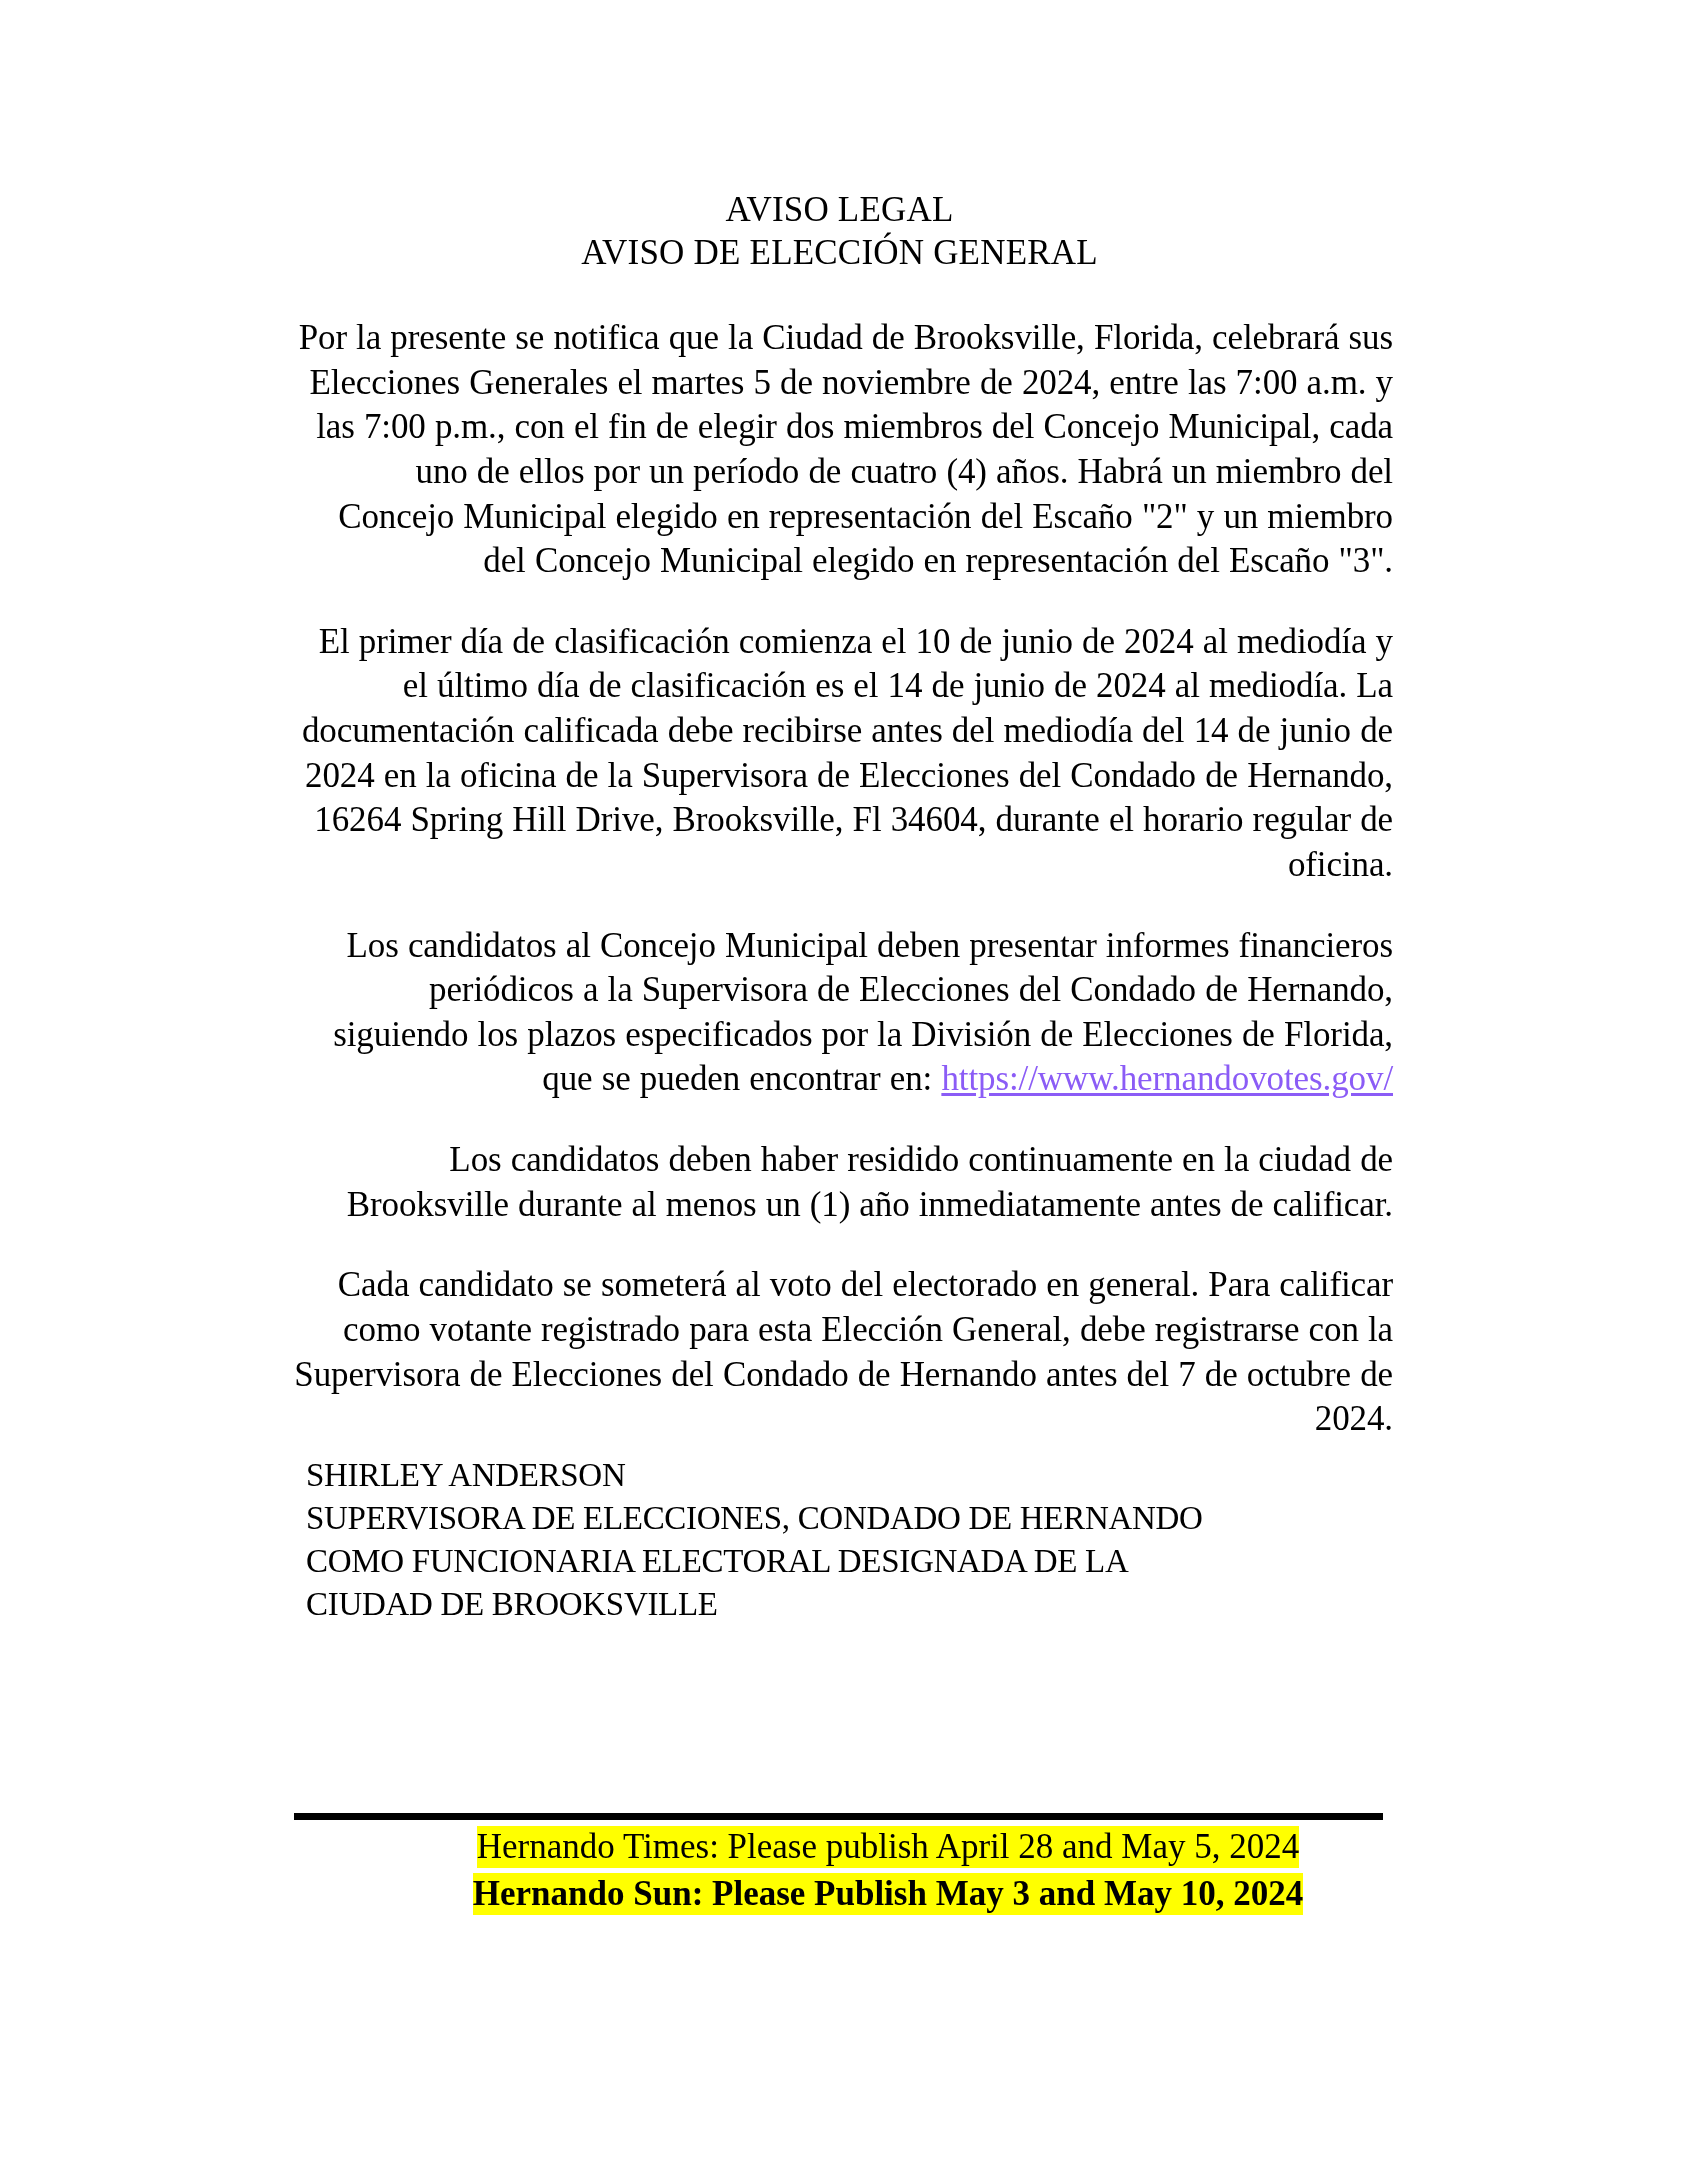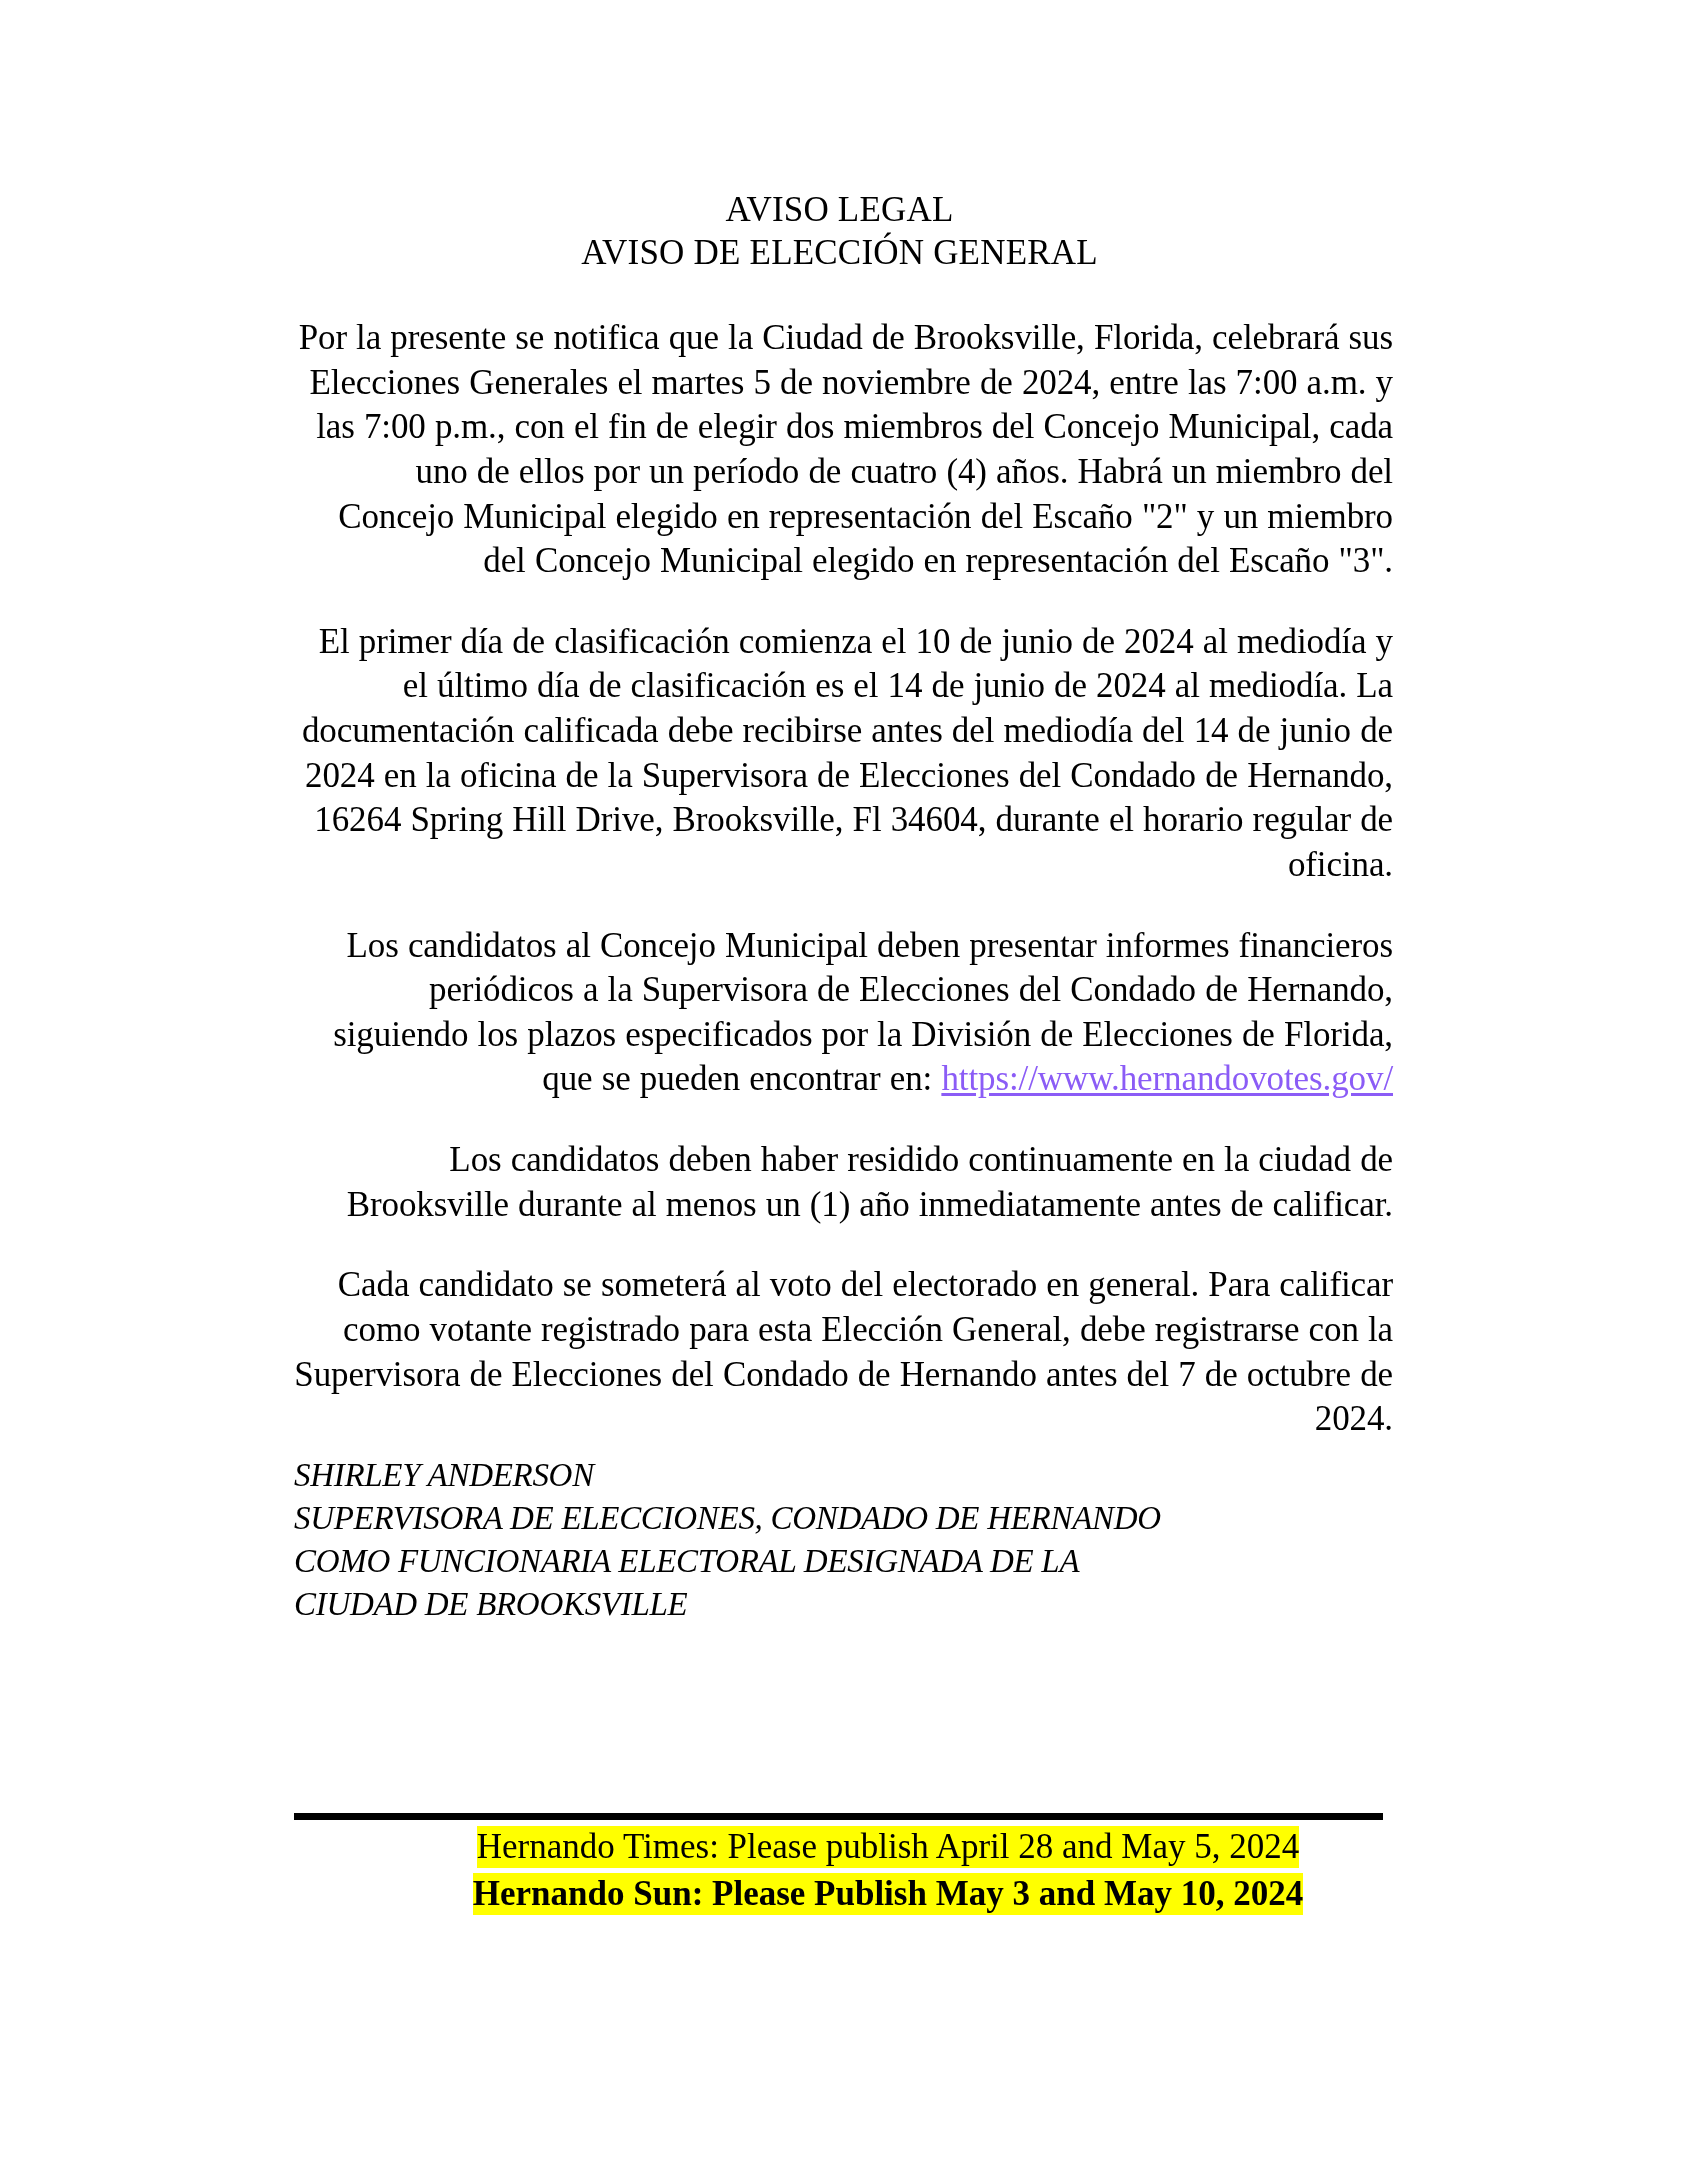--- a/index.html
+++ b/index.html
@@ -52,23 +52,22 @@
   p.para:last-of-type {
     margin-bottom: 12px;
   }
   a.ext-link {
     text-decoration: underline;
     text-underline-offset: 3px;
   }
   .sig-block {
     font-size: 33px;
     line-height: 1.30;
-    margin: 0;
+    margin: 12px;
     letter-spacing: -0.3px;
-    font-style: italic;
   }
   .sig-line {
     display: block;
     white-space: nowrap;
   }
   .rule {
     position: absolute;
     left: 294px;
     top: 1813px;
     width: 1089px;

